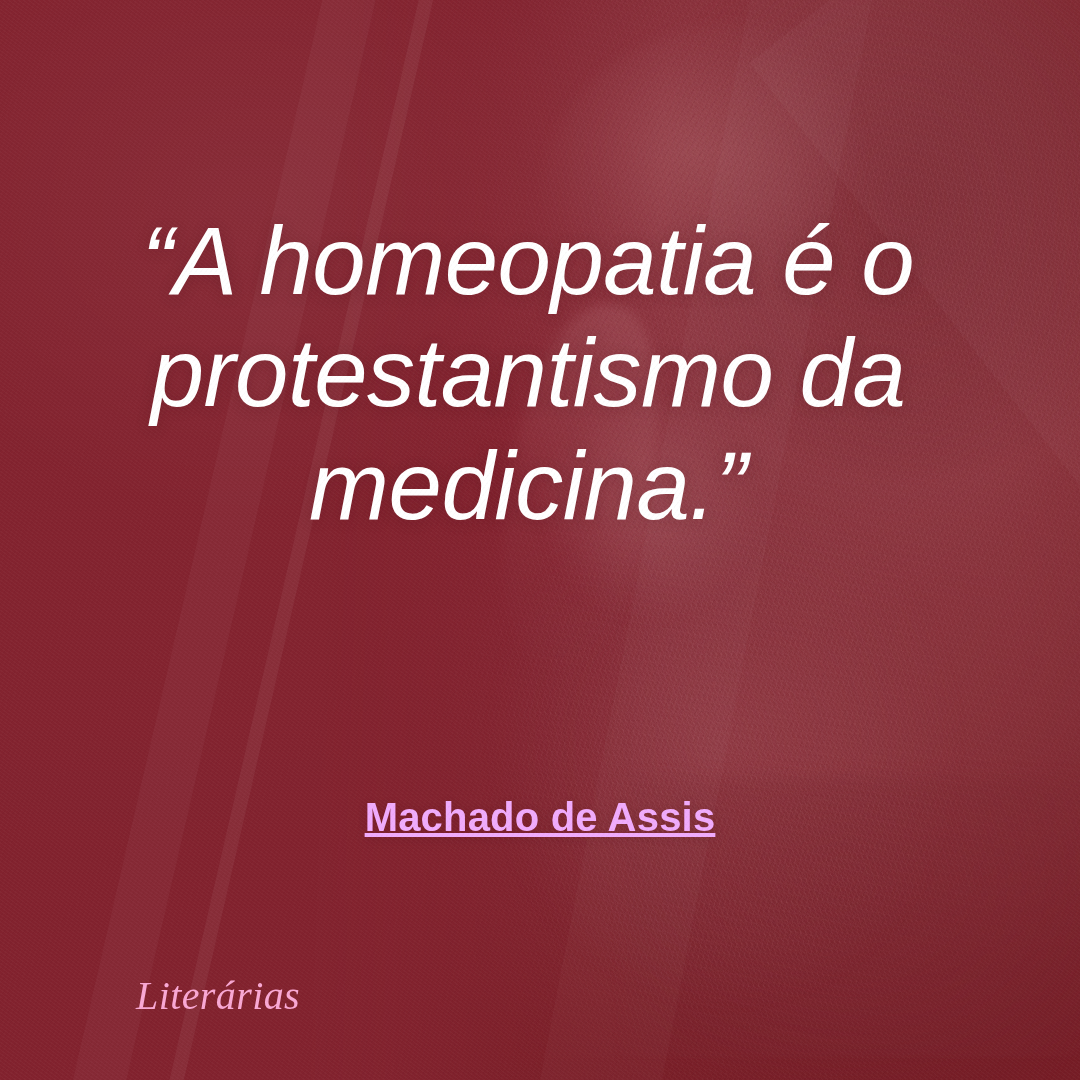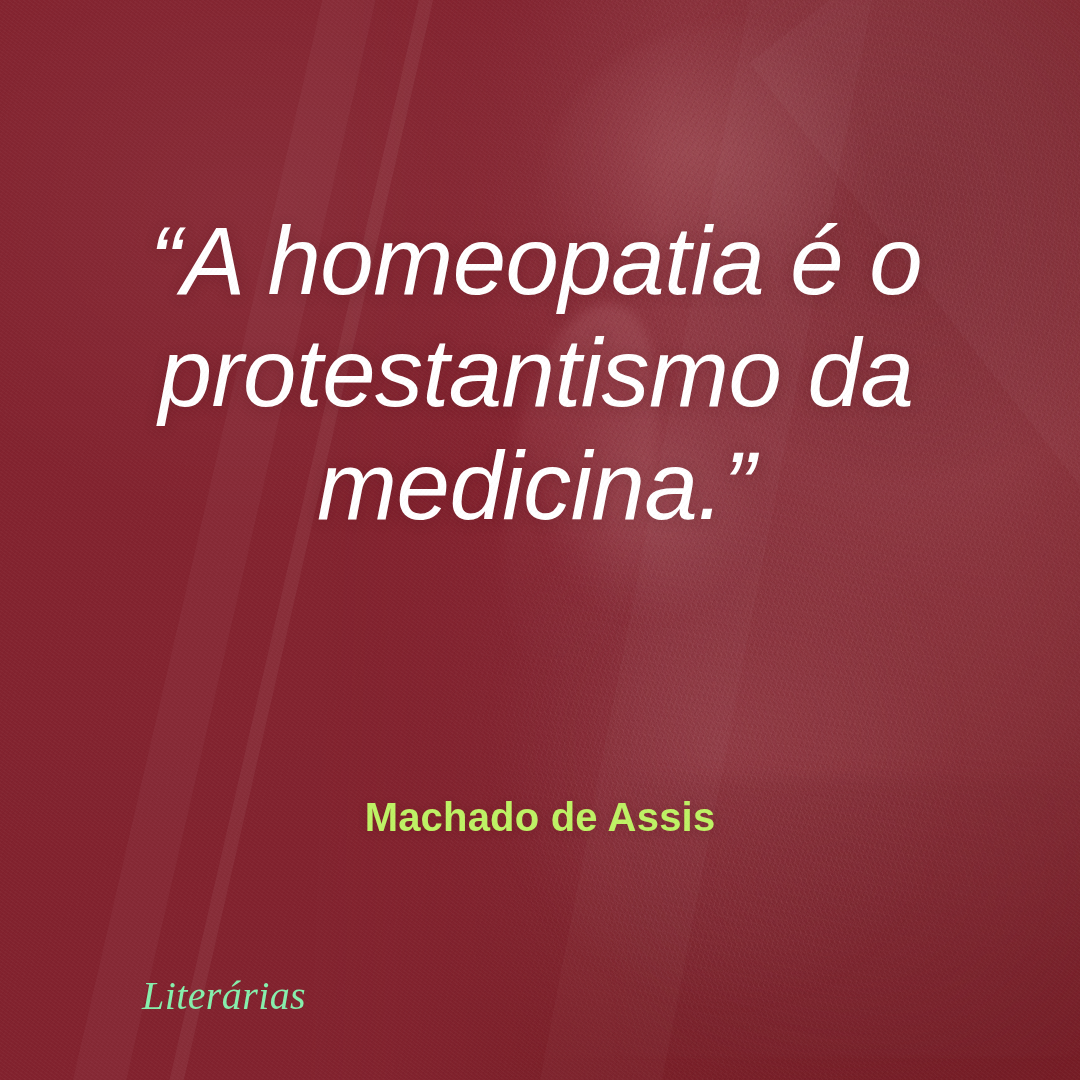--- a/index.html
+++ b/index.html
@@ -185,45 +185,46 @@
     width:88%; height:78%;
     background:radial-gradient(55% 52% at 42% 40%, rgba(255,255,255,.045), rgba(255,255,255,0) 72%);
     pointer-events:none;
   }
 
   
   .content{ position:absolute; inset:0; }
 
   .quote{
     position:absolute;
-    left:92px; top:205px;
+    left:84px; top:205px;
     width:888px;
     text-align:center;
     color:#ffffff;
     font-family:"Liberation Sans", sans-serif;
     font-style:italic;
     font-weight:300;
     font-size:96px;
     line-height:1.17;
     letter-spacing:-.5px;
     white-space:pre-line;
     text-shadow:0 2px 14px rgba(70,12,20,.22);
   }
 
   .author{
     position:absolute;
     left:96px; top:795px;
     width:888px;
     text-align:center;
-    color:#bef264;
+    color:#f0abfc;
     font-family:"Liberation Sans", sans-serif;
     font-weight:bold;
     font-size:40px;
     letter-spacing:.2px;
     text-shadow:0 2px 10px rgba(70,12,20,.20);
+    text-decoration:underline;
   }
 
   
   .logo{
     position:absolute;
     left:62px; bottom:56px;
     width:262px; height:96px;
   }
   .logo-row{ position:relative; height:62px; }
 
@@ -250,27 +251,26 @@
 
   .logo-quill{
     position:absolute;
     right:-4px; top:-18px;
     width:52px; height:74px;
   }
 
   .logo-sub{
     position:absolute;
     left:74px; top:46px;
-    color:#86efac;
+    color:#f9a8d4;
     font-family:"Liberation Serif", serif;
     font-style:italic;
     font-size:40px;
     letter-spacing:.4px;
     line-height:44px;
-    margin-left:6px;
   }
 
   
   .grain{
     position:absolute; inset:0;
     opacity:.05;
     background-image:
       repeating-linear-gradient(37deg, rgba(255,255,255,.5) 0 1px, rgba(255,255,255,0) 1px 3px),
       repeating-linear-gradient(-53deg, rgba(0,0,0,.4) 0 1px, rgba(0,0,0,0) 1px 4px);
     pointer-events:none;

